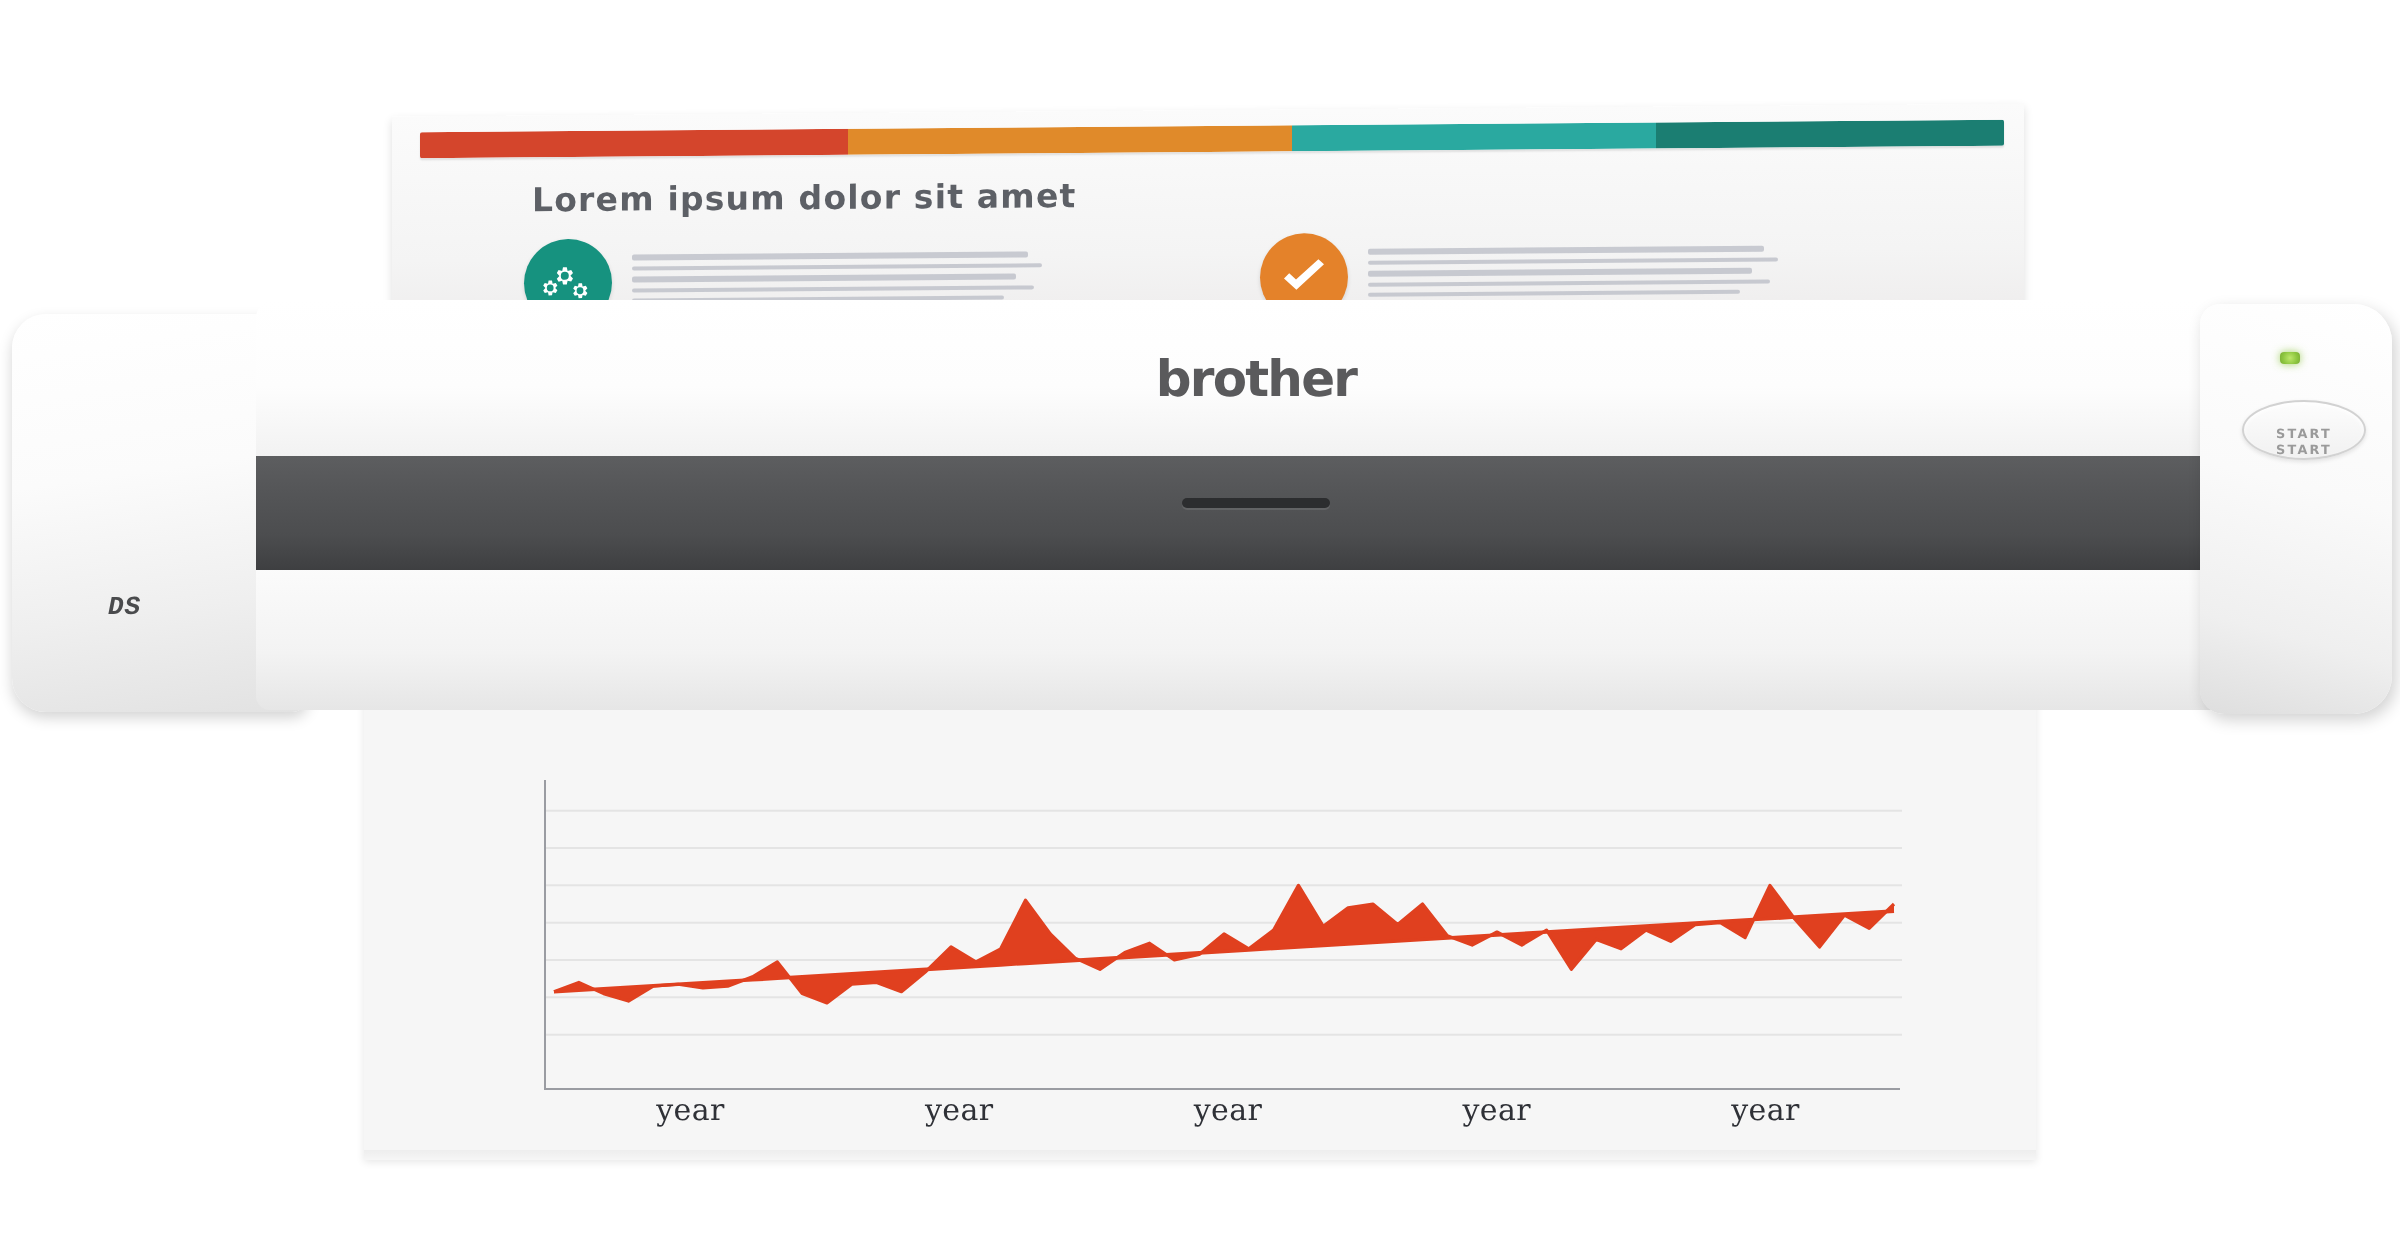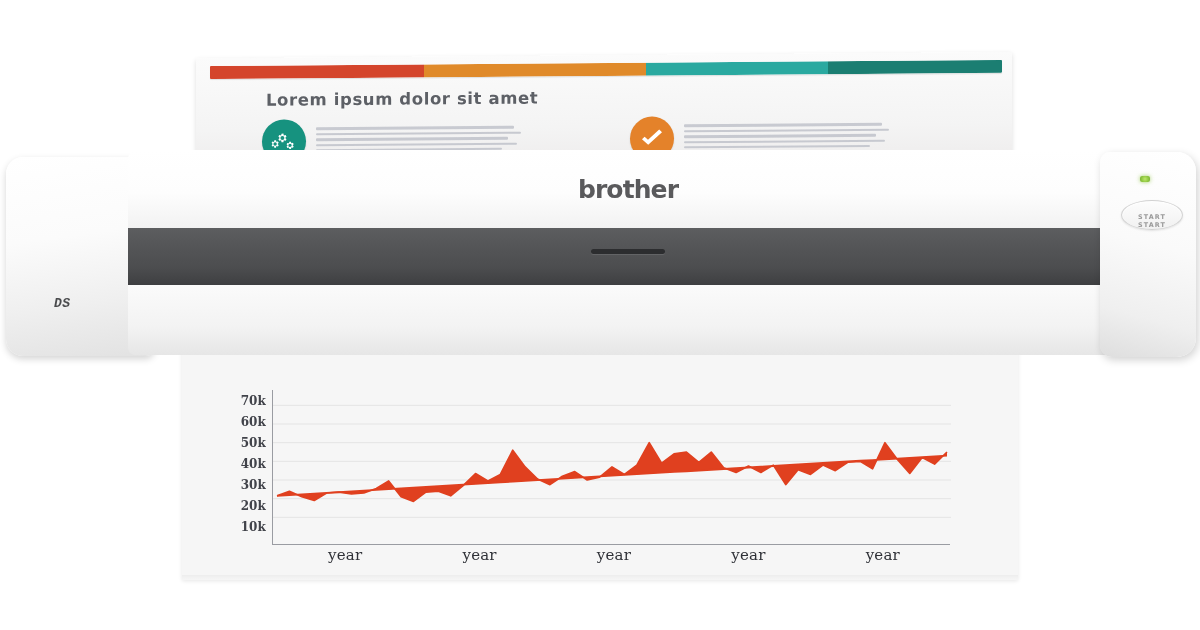--- a/index.html
+++ b/index.html
@@ -276,29 +276,20 @@
         <div class="pline" style="width:700px"></div>
         <div class="pline" style="width:706px"></div>
       </div>
       <div class="para">
         <div class="pline" style="width:704px"></div>
         <div class="pline" style="width:498px"></div>
       </div>
     </div>
 
     <div id="chart">
-      <div class="ylabels">
-          <div>70k</div>
-          <div>60k</div>
-          <div>50k</div>
-          <div>40k</div>
-          <div>30k</div>
-          <div>20k</div>
-          <div>10k</div>
-        </div>
       <div class="plot">
         <svg id="chart-svg" width="678" height="155" viewBox="0 0 678 155">
             <line x1="0" x2="678" y1="15.333333333333332" y2="15.333333333333332" stroke="#e4e4e4" stroke-width="1"></line>
             <line x1="0" x2="678" y1="33.99999999999999" y2="33.99999999999999" stroke="#e4e4e4" stroke-width="1"></line>
             <line x1="0" x2="678" y1="52.66666666666667" y2="52.66666666666667" stroke="#e4e4e4" stroke-width="1"></line>
             <line x1="0" x2="678" y1="71.33333333333333" y2="71.33333333333333" stroke="#e4e4e4" stroke-width="1"></line>
             <line x1="0" x2="678" y1="90" y2="90" stroke="#e4e4e4" stroke-width="1"></line>
             <line x1="0" x2="678" y1="108.66666666666667" y2="108.66666666666667" stroke="#e4e4e4" stroke-width="1"></line>
             <line x1="0" x2="678" y1="127.33333333333334" y2="127.33333333333334" stroke="#e4e4e4" stroke-width="1"></line>
             <polygon points="4,105.86666666666667 16.407407407407405,101.19999999999999 28.814814814814813,106.8 41.22222222222222,110.53333333333332 53.629629629629626,103.06666666666666 66.03703703703704,102.13333333333333 78.44444444444444,104 90.85185185185185,103.06666666666666 103.25925925925925,98.39999999999999 115.66666666666666,90.93333333333334 128.07407407407408,106.8 140.48148148148147,111.46666666666667 152.88888888888889,102.13333333333333 165.29629629629628,101.19999999999999 177.7037037037037,105.86666666666667 190.11111111111111,95.60000000000001 202.5185185185185,83.46666666666667 214.92592592592592,90.93333333333334 227.33333333333331,84.4 239.74074074074073,60.13333333333334 252.14814814814812,76.93333333333332 264.55555555555554,89.06666666666666 276.96296296296293,94.66666666666666 289.3703703703704,86.26666666666665 301.77777777777777,81.60000000000001 314.18518518518516,90 326.59259259259255,87.20000000000002 339,76.93333333333332 351.4074074074074,84.4 363.81481481481484,75.06666666666666 376.22222222222223,52.66666666666667 388.6296296296296,73.2 401.037037037037,63.86666666666667 413.44444444444446,62 425.85185185185185,72.26666666666668 438.25925925925924,62 450.66666666666663,77.86666666666666 463.0740740740741,82.53333333333333 475.48148148148147,76 487.88888888888886,82.53333333333333 500.29629629629625,75.06666666666666 512.7037037037037,94.66666666666666 525.1111111111111,79.73333333333332 537.5185185185185,84.4 549.9259259259259,75.06666666666666 562.3333333333334,80.66666666666667 574.7407407407408,72.26666666666668 587.1481481481482,71.33333333333333 599.5555555555555,78.8 611.9629629629629,52.66666666666667 624.3703703703703,69.46666666666667 636.7777777777777,83.46666666666667 649.1851851851851,67.6 661.5925925925926,74.13333333333334 674,62 674,65.54666666666667 661.5925925925926,66.29333333333332 649.1851851851851,67.04 636.7777777777777,67.78666666666666 624.3703703703703,68.53333333333333 611.9629629629629,69.28 599.5555555555555,70.02666666666667 587.1481481481482,70.77333333333334 574.7407407407408,71.52 562.3333333333334,72.26666666666668 549.9259259259259,73.01333333333334 537.5185185185185,73.75999999999999 525.1111111111111,74.50666666666666 512.7037037037037,75.25333333333334 500.29629629629625,76 487.88888888888886,76.74666666666668 475.48148148148147,77.49333333333333 463.0740740740741,78.24000000000001 450.66666666666663,78.98666666666666 438.25925925925924,79.73333333333332 425.85185185185185,80.48 413.44444444444446,81.22666666666666 401.037037037037,81.97333333333333 388.6296296296296,82.72 376.22222222222223,83.46666666666667 363.81481481481484,84.21333333333332 351.4074074074074,84.96000000000001 339,85.70666666666666 326.59259259259255,86.45333333333333 314.18518518518516,87.20000000000002 301.77777777777777,87.94666666666666 289.3703703703704,88.69333333333333 276.96296296296293,89.44 264.55555555555554,90.18666666666665 252.14814814814812,90.93333333333334 239.74074074074073,91.67999999999999 227.33333333333331,92.42666666666666 214.92592592592592,93.17333333333333 202.5185185185185,93.92 190.11111111111111,94.66666666666666 177.7037037037037,95.41333333333334 165.29629629629628,96.16 152.88888888888889,96.90666666666667 140.48148148148147,97.65333333333334 128.07407407407408,98.39999999999999 115.66666666666666,99.14666666666666 103.25925925925925,99.89333333333335 90.85185185185185,100.63999999999999 78.44444444444444,101.38666666666667 66.03703703703704,102.13333333333333 53.629629629629626,102.88 41.22222222222222,103.62666666666667 28.814814814814813,104.37333333333333 16.407407407407405,105.11999999999999 4,105.86666666666667" fill="#e0401f"></polygon>

